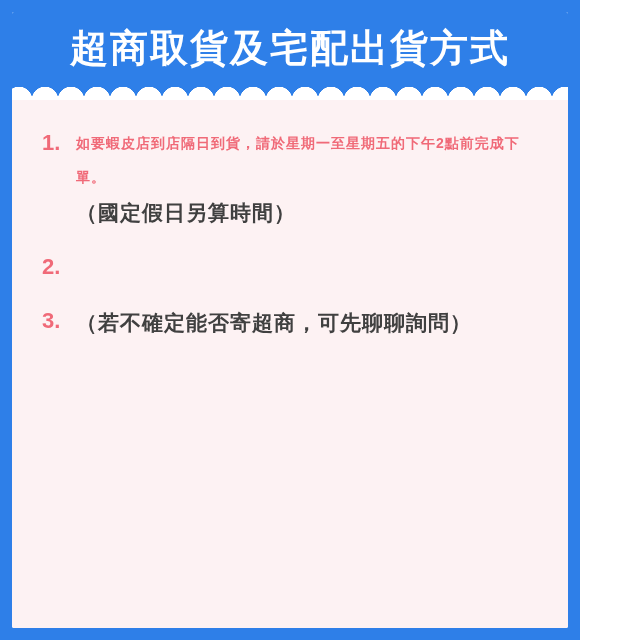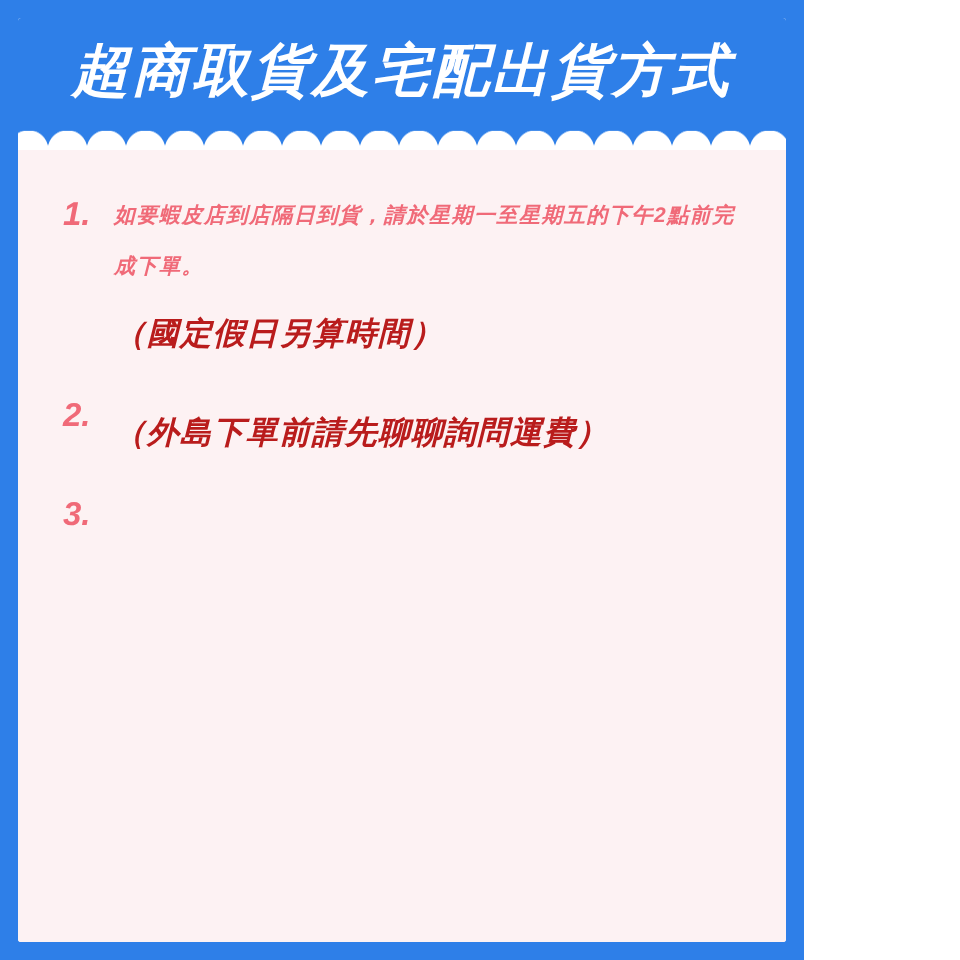--- a/index.html
+++ b/index.html
@@ -8,26 +8,25 @@
   }
   body {
     width: 640px;
     height: 640px;
     background: #ffffff;
     font-family: "Liberation Sans", "DejaVu Sans", sans-serif;
     overflow: hidden;
   }
   .poster {
     position: relative;
-    width: 536px;
+    width: 580px;
     height: 640px;
     background: #2e7fe8;
     box-sizing: border-box;
     overflow: hidden;
-    font-style: italic;
   }
   
   .inner-card {
     position: absolute;
     left: 12px;
     top: 12px;
     right: 12px;
     bottom: 12px;
     background: #ffffff;
     border-radius: 2px;
@@ -101,26 +100,26 @@
     flex: 1 1 auto;
   }
   .item-text {
     color: #f06a78;
     font-size: 14px;
     font-weight: bold;
     line-height: 34px;
     letter-spacing: 1px;
   }
   .item-note {
-    color: #b91c1c;
+    color: #404040;
     font-size: 21px;
     font-weight: bold;
     line-height: 34px;
     letter-spacing: 1px;
-    margin-top: 12px;
+    margin-top: 2px;
   }
   .spacer-sm { height: 4px; }
 </style>
 </head>
 <body>
 
 <div class="poster">
   <div class="inner-card">
 
     <div class="header-band">
@@ -136,27 +135,27 @@
           <div class="item-text">如要蝦皮店到店隔日到貨，請於星期一至星期五的下午2點前完成下單。</div>
           <div class="item-note">（國定假日另算時間）</div>
         </div>
       </div>
 
       <div class="spacer-sm"></div>
 
       <div class="item">
         <div class="item-num">2.</div>
         <div class="item-body">
-          <div class="item-note">（外島下單前請先聊聊詢問運費）</div>
         </div>
       </div>
 
       <div class="spacer-sm"></div>
 
       <div class="item">
         <div class="item-num">3.</div>
         <div class="item-body">
+          <div class="item-note">（若不確定能否寄超商，可先聊聊詢問）</div>
         </div>
       </div>
 
     </div>
   </div>
 </div>
 
 </body></html>

